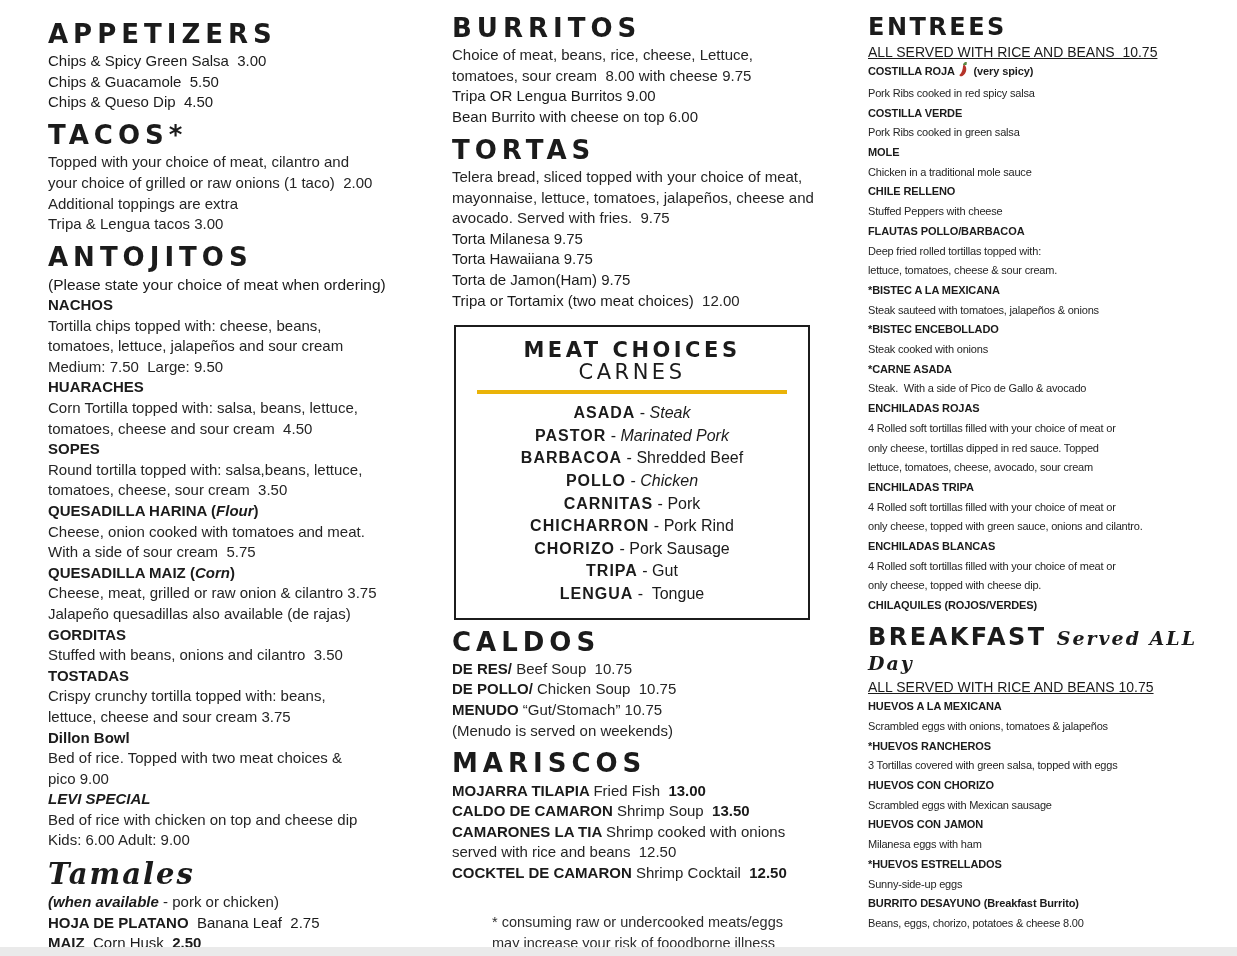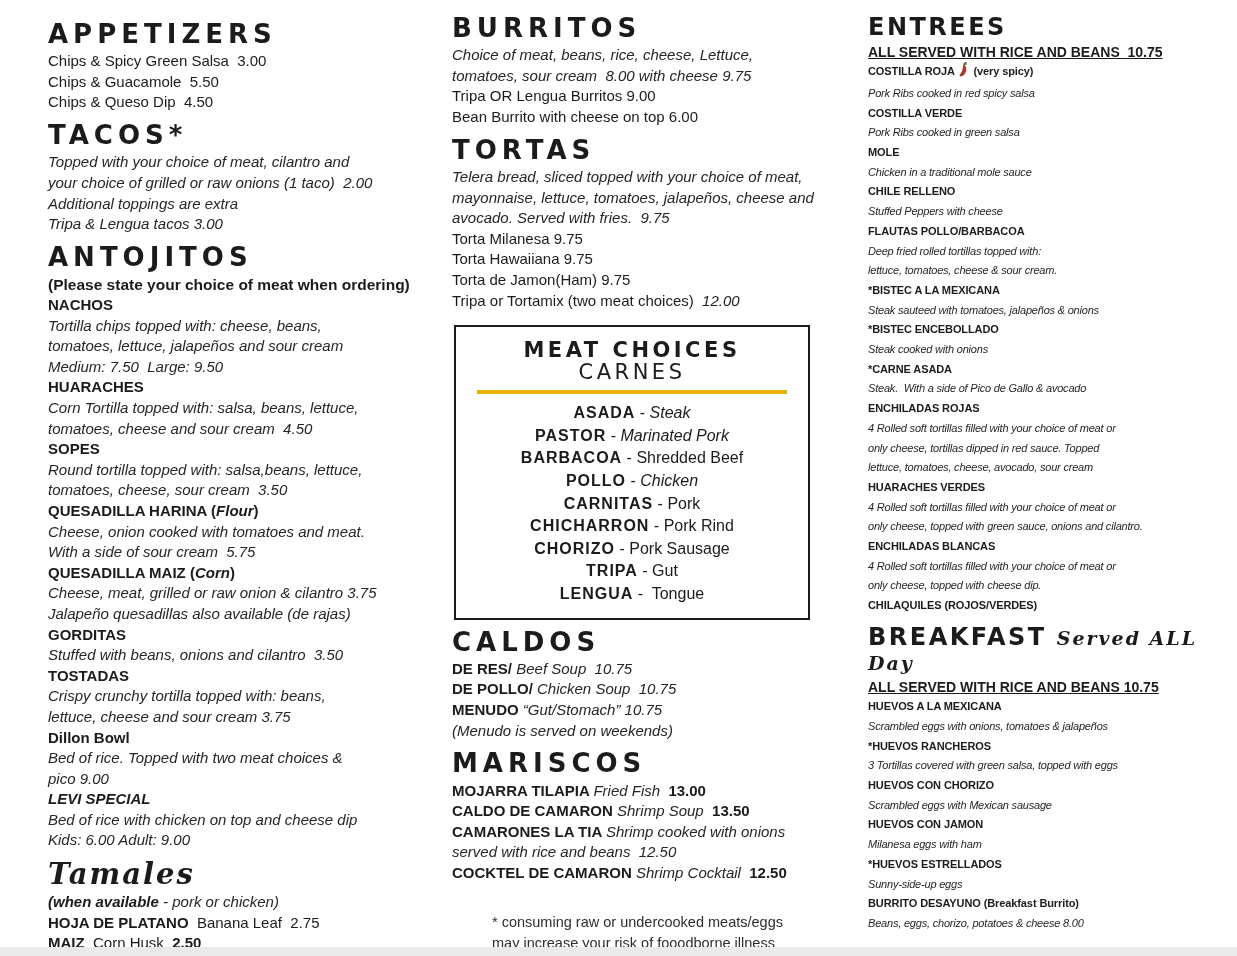--- a/index.html
+++ b/index.html
@@ -26,28 +26,28 @@
     font-style:italic; font-size:29px; letter-spacing:2px; line-height:1.0;
     font-weight:700; margin:2px 0 1px 0;
   }
   .script-suffix {
     font-family:"DejaVu Serif","Liberation Serif",serif;
     font-style:italic; font-size:19px; letter-spacing:2px; margin-left:10px;
     font-weight:700;
   }
   .hdr-light { font-weight:400; }
 
-  .subtitle { font-weight:700; font-size:15.5px; line-height:21px; white-space:pre; }
+  .subtitle { font-weight:400; font-size:15.5px; line-height:21px; white-space:pre; }
   .subtitle.u { text-decoration:underline; }
   .col3 .subtitle { font-size:14px; line-height:19px; }
 
   .line { font-size:15px; line-height:20.6px; white-space:pre; }
   .seg-r  { }
   .seg-b  { font-weight:700; }
-  .seg-i  { font-style:italic; color:#252525; }
+  .seg-i  { color:#252525; }
   .seg-bi { font-weight:700; font-style:italic; }
 
   .col3 .line { font-size:11px; line-height:19.7px; letter-spacing:-0.2px; }
   .col3 .seg-b { letter-spacing:-0.1px; }
 
   
   .boxed {
     border:2px solid #1c1c1c; width:322px; padding:8px 15px 12px 15px;
     margin:14px 0 8px 2px; background:#ffffff;
   }
@@ -197,21 +197,21 @@
           <div class="line"><span class="seg-b">*BISTEC A LA MEXICANA</span></div>
           <div class="line"><span class="seg-i">Steak sauteed with tomatoes, jalapeños &amp; onions</span></div>
           <div class="line"><span class="seg-b">*BISTEC ENCEBOLLADO</span></div>
           <div class="line"><span class="seg-i">Steak cooked with onions</span></div>
           <div class="line"><span class="seg-b">*CARNE ASADA</span></div>
           <div class="line"><span class="seg-i">Steak.  With a side of Pico de Gallo &amp; avocado</span></div>
           <div class="line"><span class="seg-b">ENCHILADAS ROJAS</span></div>
           <div class="line"><span class="seg-i">4 Rolled soft tortillas filled with your choice of meat or</span></div>
           <div class="line"><span class="seg-i">only cheese, tortillas dipped in red sauce. Topped</span></div>
           <div class="line"><span class="seg-i">lettuce, tomatoes, cheese, avocado, sour cream</span></div>
-          <div class="line"><span class="seg-b">HUARACHES VERDES</span></div>
+          <div class="line"><span class="seg-b">ENCHILADAS TRIPA</span></div>
           <div class="line"><span class="seg-i">4 Rolled soft tortillas filled with your choice of meat or</span></div>
           <div class="line"><span class="seg-i">only cheese, topped with green sauce, onions and cilantro.</span></div>
           <div class="line"><span class="seg-b">ENCHILADAS BLANCAS</span></div>
           <div class="line"><span class="seg-i">4 Rolled soft tortillas filled with your choice of meat or</span></div>
           <div class="line"><span class="seg-i">only cheese, topped with cheese dip.</span></div>
           <div class="line"><span class="seg-b">CHILAQUILES (ROJOS/VERDES)</span></div>
         </section>
         <section class="menu-section">
           <h2 class="header hdr-marker"><span>BREAKFAST</span><span class="script-suffix">Served ALL Day</span></h2>
           <div class="subtitle u">ALL SERVED WITH RICE AND BEANS 10.75</div>

